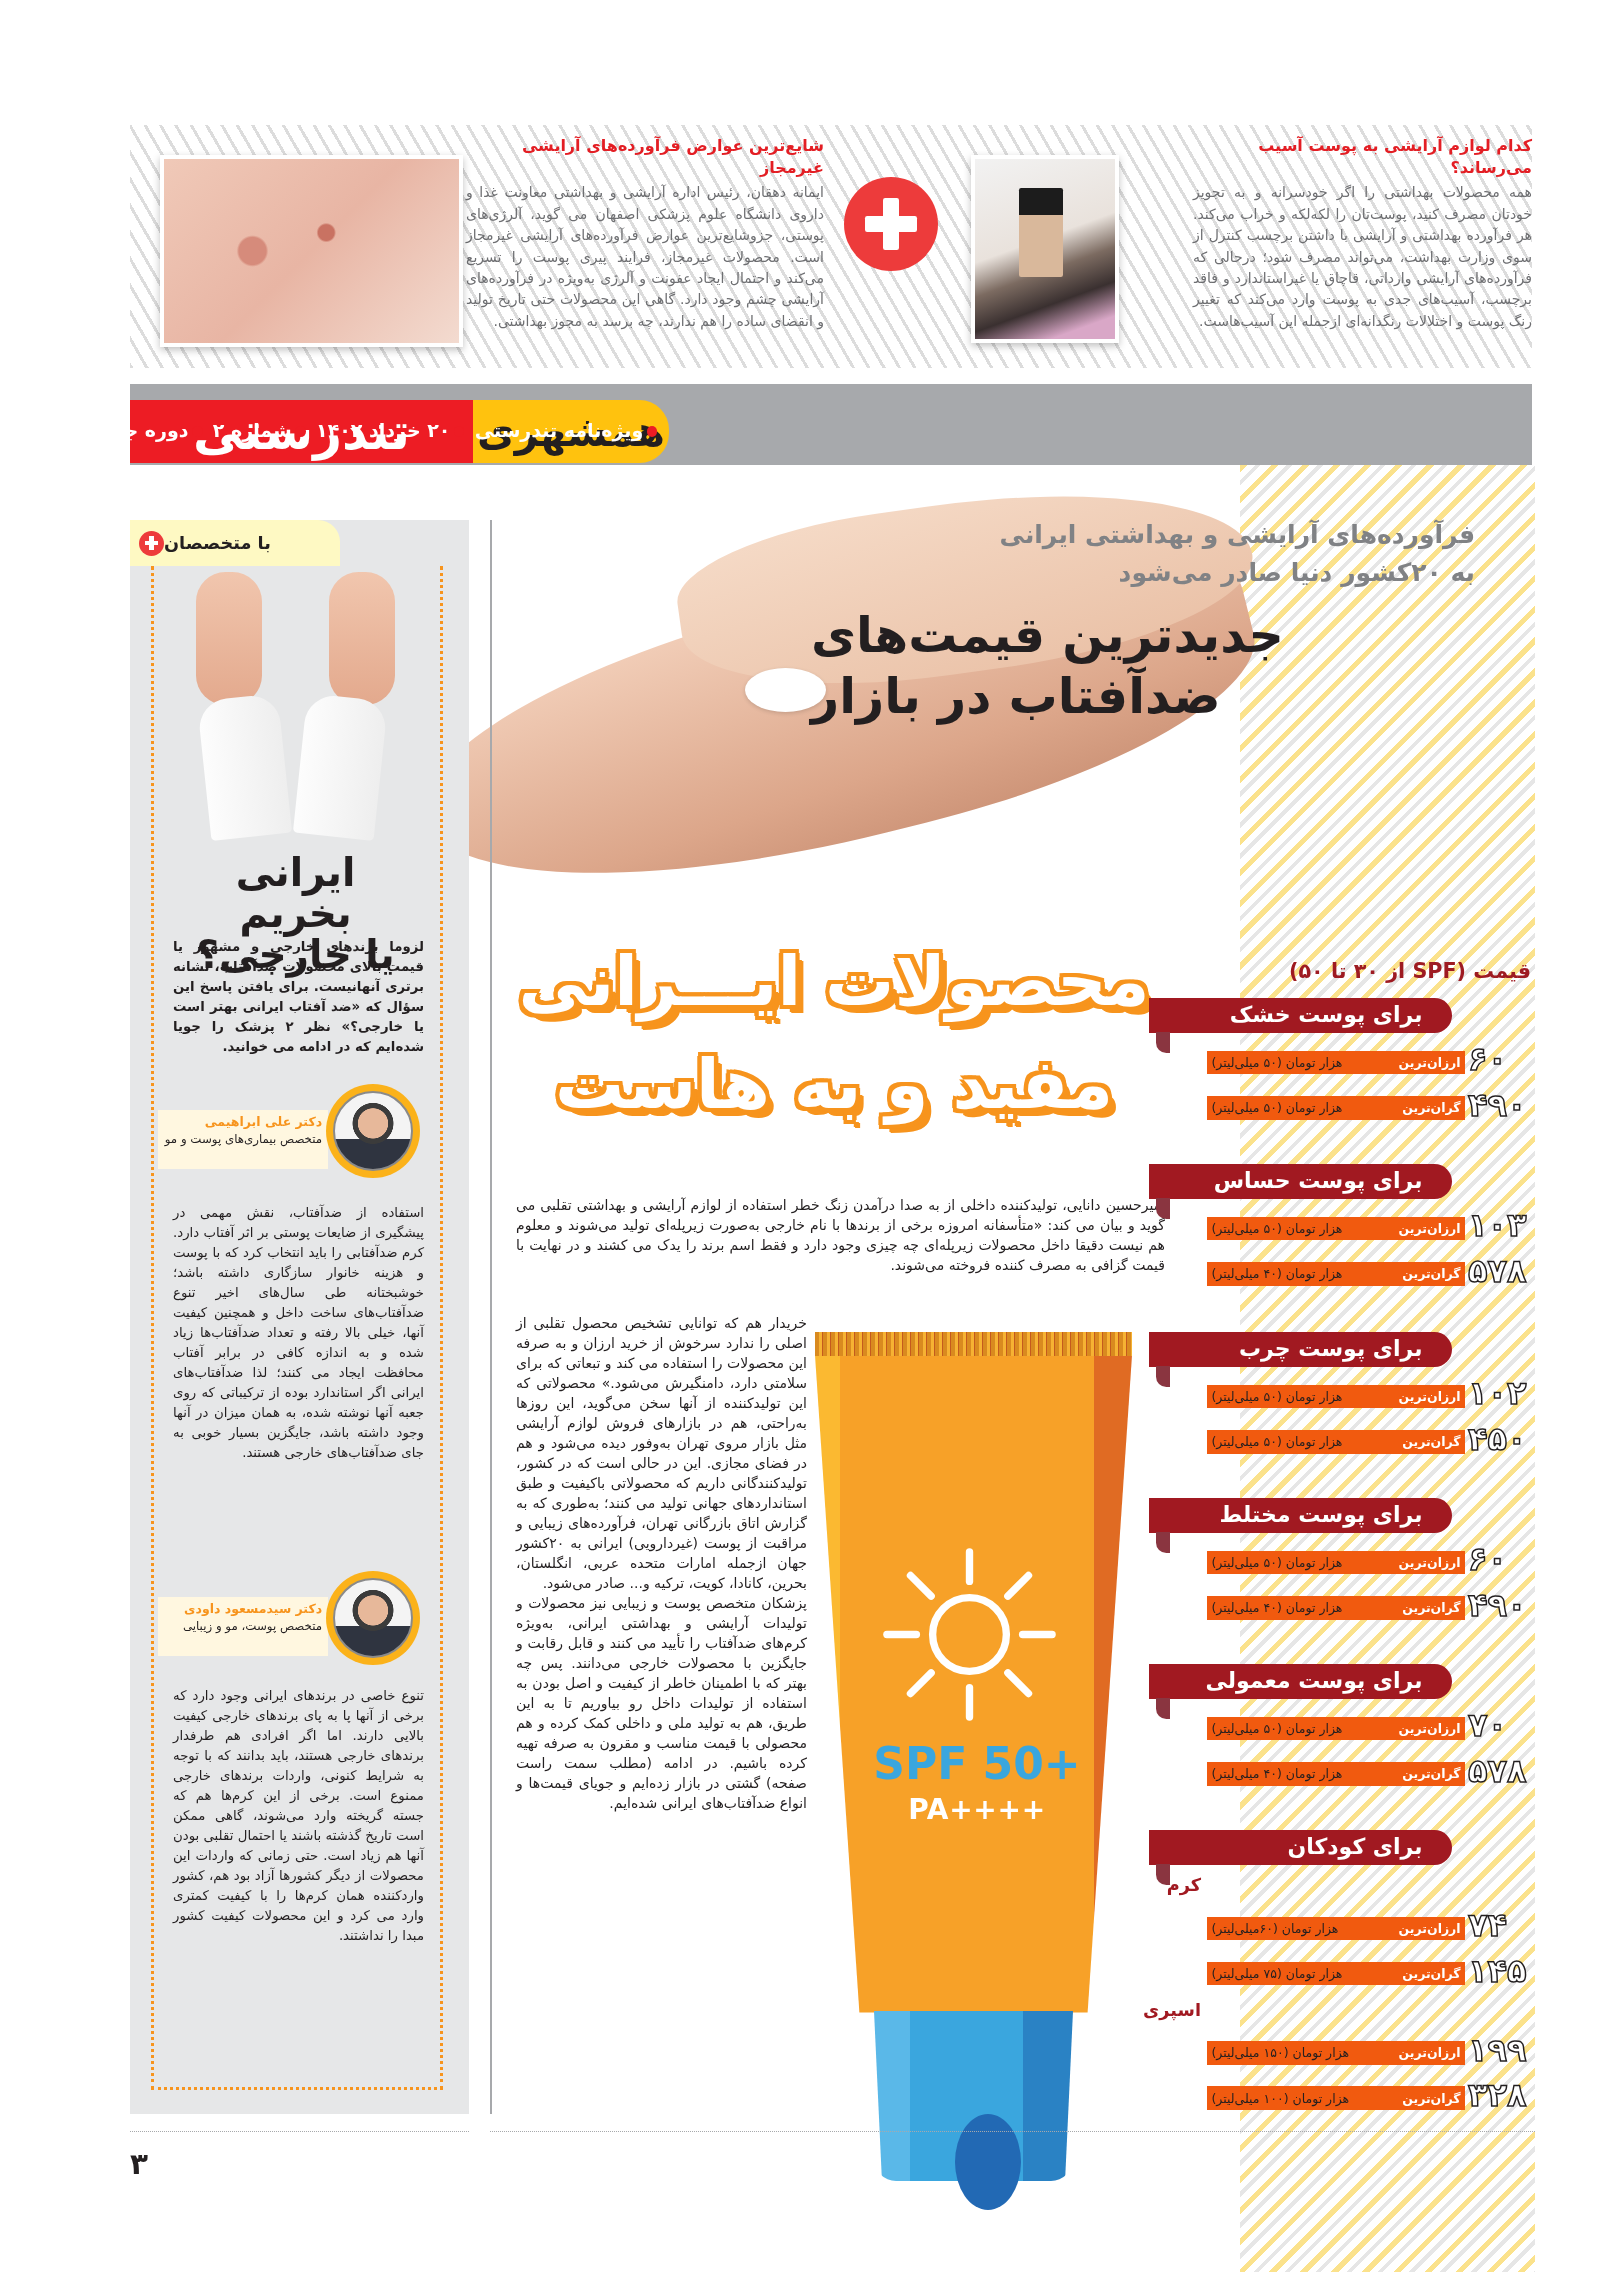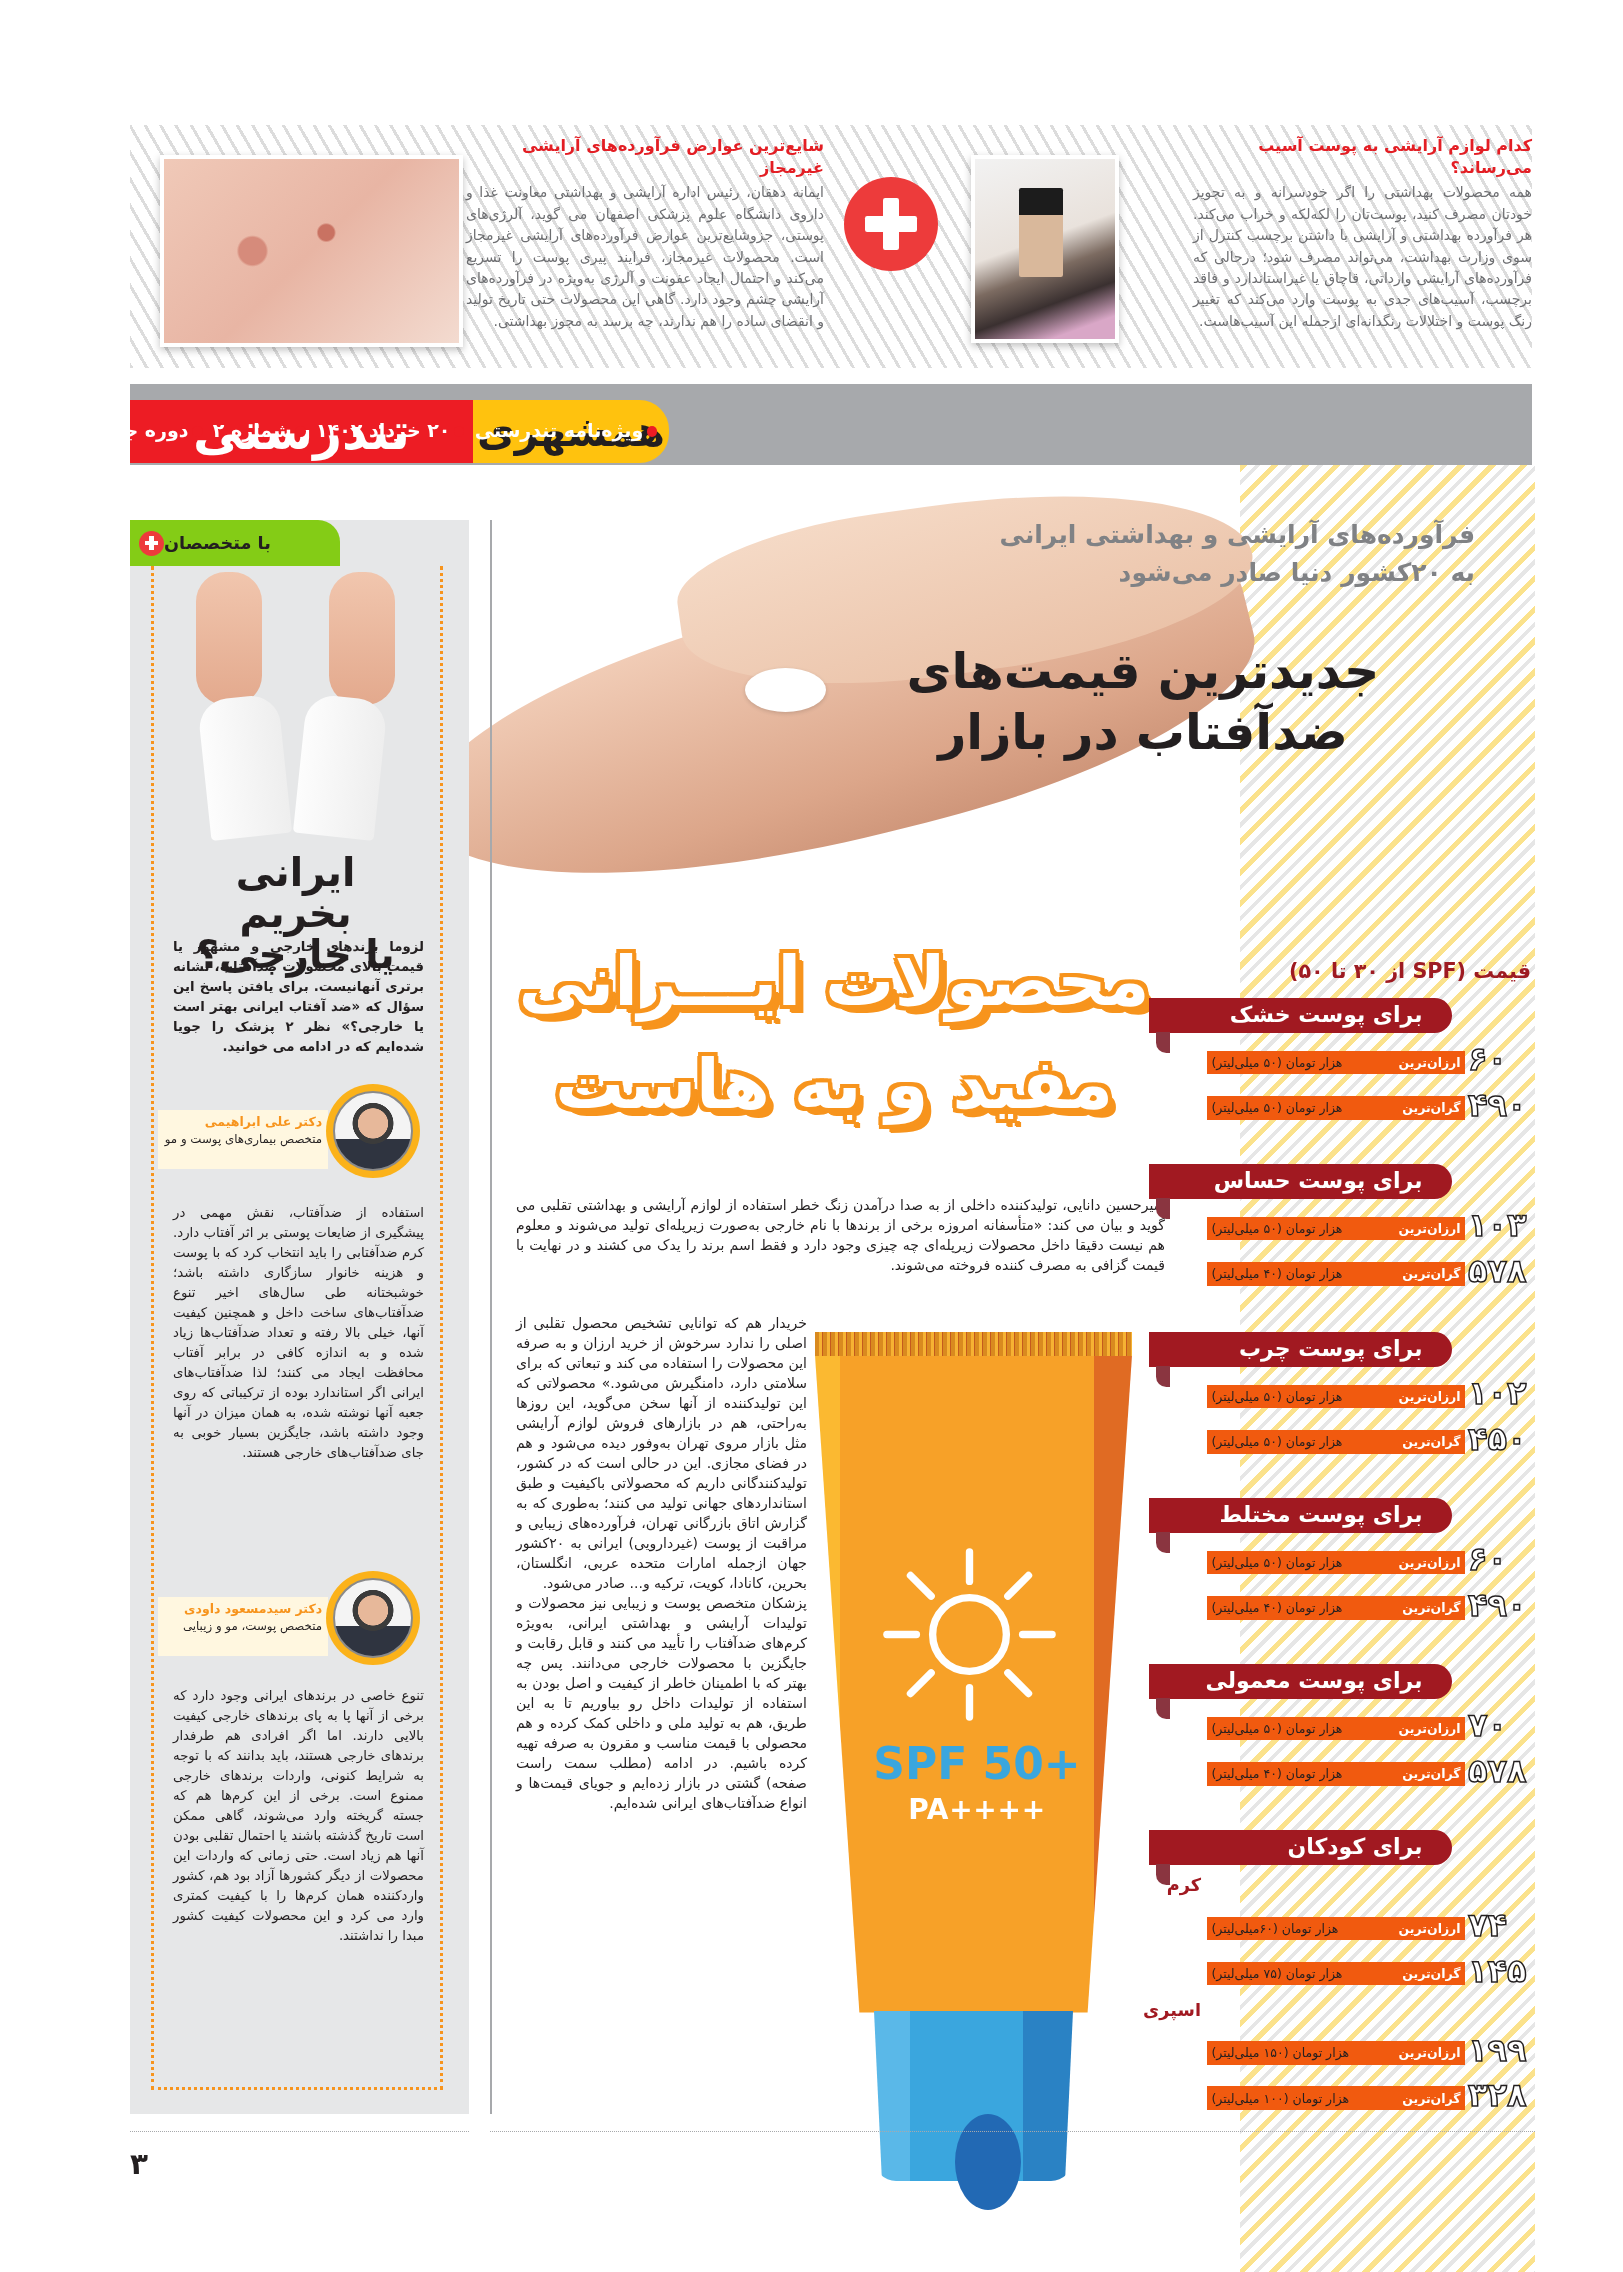--- a/index.html
+++ b/index.html
@@ -44,21 +44,21 @@
   
   #price-panel { position: absolute; left: 1240px; top: 465px; width: 295px; height: 1808px; }
   
   #hero-photo { position: absolute; left: 457px; top: 487px; width: 812px; height: 472px; overflow: hidden; }
   #hero-photo .arm-top { position:absolute; left: 221px; top: 14.8px; width: 576px; height: 170px; background: linear-gradient(170deg, #f6dcc9, #e9bfa4); border-radius: 40% 60% 50% 50%; transform: rotate(-8deg); }
   #hero-photo .arm-bottom { position:absolute; left: -44px; top: 111px; width: 849px; height: 243px; background: linear-gradient(175deg, #f4d2bd, #dca68a 70%, #c98f73); border-radius: 50% 40% 45% 55%; transform: rotate(-14deg); }
   #hero-photo .cream { position:absolute; left: 288px; top: 181px; width: 81px; height: 44px; background:#fff; border-radius: 50%; box-shadow: 0 1.5px 4.4px rgba(0,0,0,.15); }
 
   
   #kicker { position: absolute; right: 148px; top: 516px; width: 590px; text-align: right; color: #808285; font-size: 25px; font-weight: bold; line-height: 38px; }
-  #headline { position: absolute; right: 148px; top: 605px; width: 664px; text-align: center; color: #231f20; font-size: 49px; font-weight: bold; line-height: 61px; margin-top: 36px; }
+  #headline { position: absolute; right: 148px; top: 605px; width: 664px; text-align: left; color: #231f20; font-size: 49px; font-weight: bold; line-height: 61px; }
 
   
   #big-title { position: absolute; left: 502px; top: 930px; width: 664px; text-align: center; }
   #big-title div { font-size: 69px; font-weight: bold; line-height: 103px; color: #fff; -webkit-text-stroke: 0; text-shadow:
      4.4px 0 0 #f7941d, -4.4px 0 0 #f7941d, 0 4.4px 0 #f7941d, 0 -4.4px 0 #f7941d,
      3.7px 3.7px 0 #f7941d, -3.7px -3.7px 0 #f7941d, 3.7px -3.7px 0 #f7941d, -3.7px 3.7px 0 #f7941d,
      6.6px 6.6px 0 #f7941d, 8px 8px 0 #f7941d; }
 
   
   #center-divider { position: absolute; left: 490px; top: 520px; width: 1.5px; height: 1594px; background: #a7a9ac; }
@@ -85,21 +85,21 @@
   .pcat .ribbon-fold { position:absolute; left:-1.5px; top: 34px; width: 14.8px; height: 20.7px; background: #8a3540; border-radius: 0 0 0 10.3px; }
   .prow { position: relative; height: 32px; margin-top: 13.3px; }
   .prow .bar { position: absolute; left: 50px; top: 4.4px; width: 258px; height: 23.6px; background: #f15a0f; display:flex; justify-content: space-between; align-items:center; padding: 0 4.4px; }
   .prow .bar .unit { color:#231f20; font-size: 12.5px; }
   .prow .bar .tag { color:#fff; font-size: 12.5px; font-weight: bold; }
   .prow .val { position: absolute; left: 311px; top: -5.9px; font-size: 32px; font-weight: bold; color: #ffffff; -webkit-text-stroke: 1.5px #231f20; white-space: nowrap; }
   .subhead { font-size: 17.7px; font-weight: bold; color: #a11921; margin-top: 10.3px; padding-right: 251px; text-align: right; height: 23.6px; }
 
   
   #sidebar { position: absolute; left: 130px; top: 520px; width: 339px; height: 1594px; background: #e6e7e8; }
-  #sidebar-tab { position: absolute; left: 0; top: 0; width: 210px; height: 46px; background: #84cc16; border-radius: 0 22px 0 0; display:flex; align-items:center; justify-content:flex-end; padding-right: 13.3px; }
+  #sidebar-tab { position: absolute; left: 0; top: 0; width: 210px; height: 46px; background: #fef9c3; border-radius: 0 22px 0 0; display:flex; align-items:center; justify-content:flex-end; padding-right: 13.3px; }
   #sidebar-tab span { font-weight:bold; font-size: 17.7px; color:#231f20; }
   #sidebar-tab .plus { width: 25px; height: 25px; border-radius: 50%; background: #ed3b3b; margin-left: 8.9px; position: relative; }
   #sidebar-tab .plus::before { content:""; position:absolute; left: 5.9px; top: 10.3px; width: 13.3px; height: 4.4px; background:#fff; }
   #sidebar-tab .plus::after { content:""; position:absolute; left: 10.3px; top: 5.9px; width: 4.4px; height: 13.3px; background:#fff; }
   #sidebar-frame { position: absolute; left: 20.7px; top: 46px; width: 292px; height: 1524px; border-left: 3.7px dotted #f7941d; border-right: 3.7px dotted #f7941d; border-bottom: 3.7px dotted #f7941d; }
   #sidebar-photo { position: absolute; left: 22px; top: 52px; width: 288px; height: 280px; }
   #sidebar-photo .hand { position:absolute; width: 66px; height: 133px; background: linear-gradient(#f1c6ae, #e3a98d); border-radius: 29.5px; top: 0; }
   #sidebar-photo .tube1 { position:absolute; left: 52px; top: 125px; width: 81px; height: 140px; background: linear-gradient(90deg, #fdfdfd, #eeeeee); border-radius: 29.5px 29.5px 4.4px 4.4px; transform: rotate(-6deg); }
   #sidebar-photo .tube2 { position:absolute; left: 148px; top: 125px; width: 81px; height: 140px; background: linear-gradient(90deg, #fdfdfd, #eeeeee); border-radius: 29.5px 29.5px 4.4px 4.4px; transform: rotate(6deg); }
   #sidebar-title { position: absolute; left: 44px; top: 332px; width: 243px; text-align: center; font-weight: bold; font-size: 39px; line-height: 41px; color: #231f20; }

